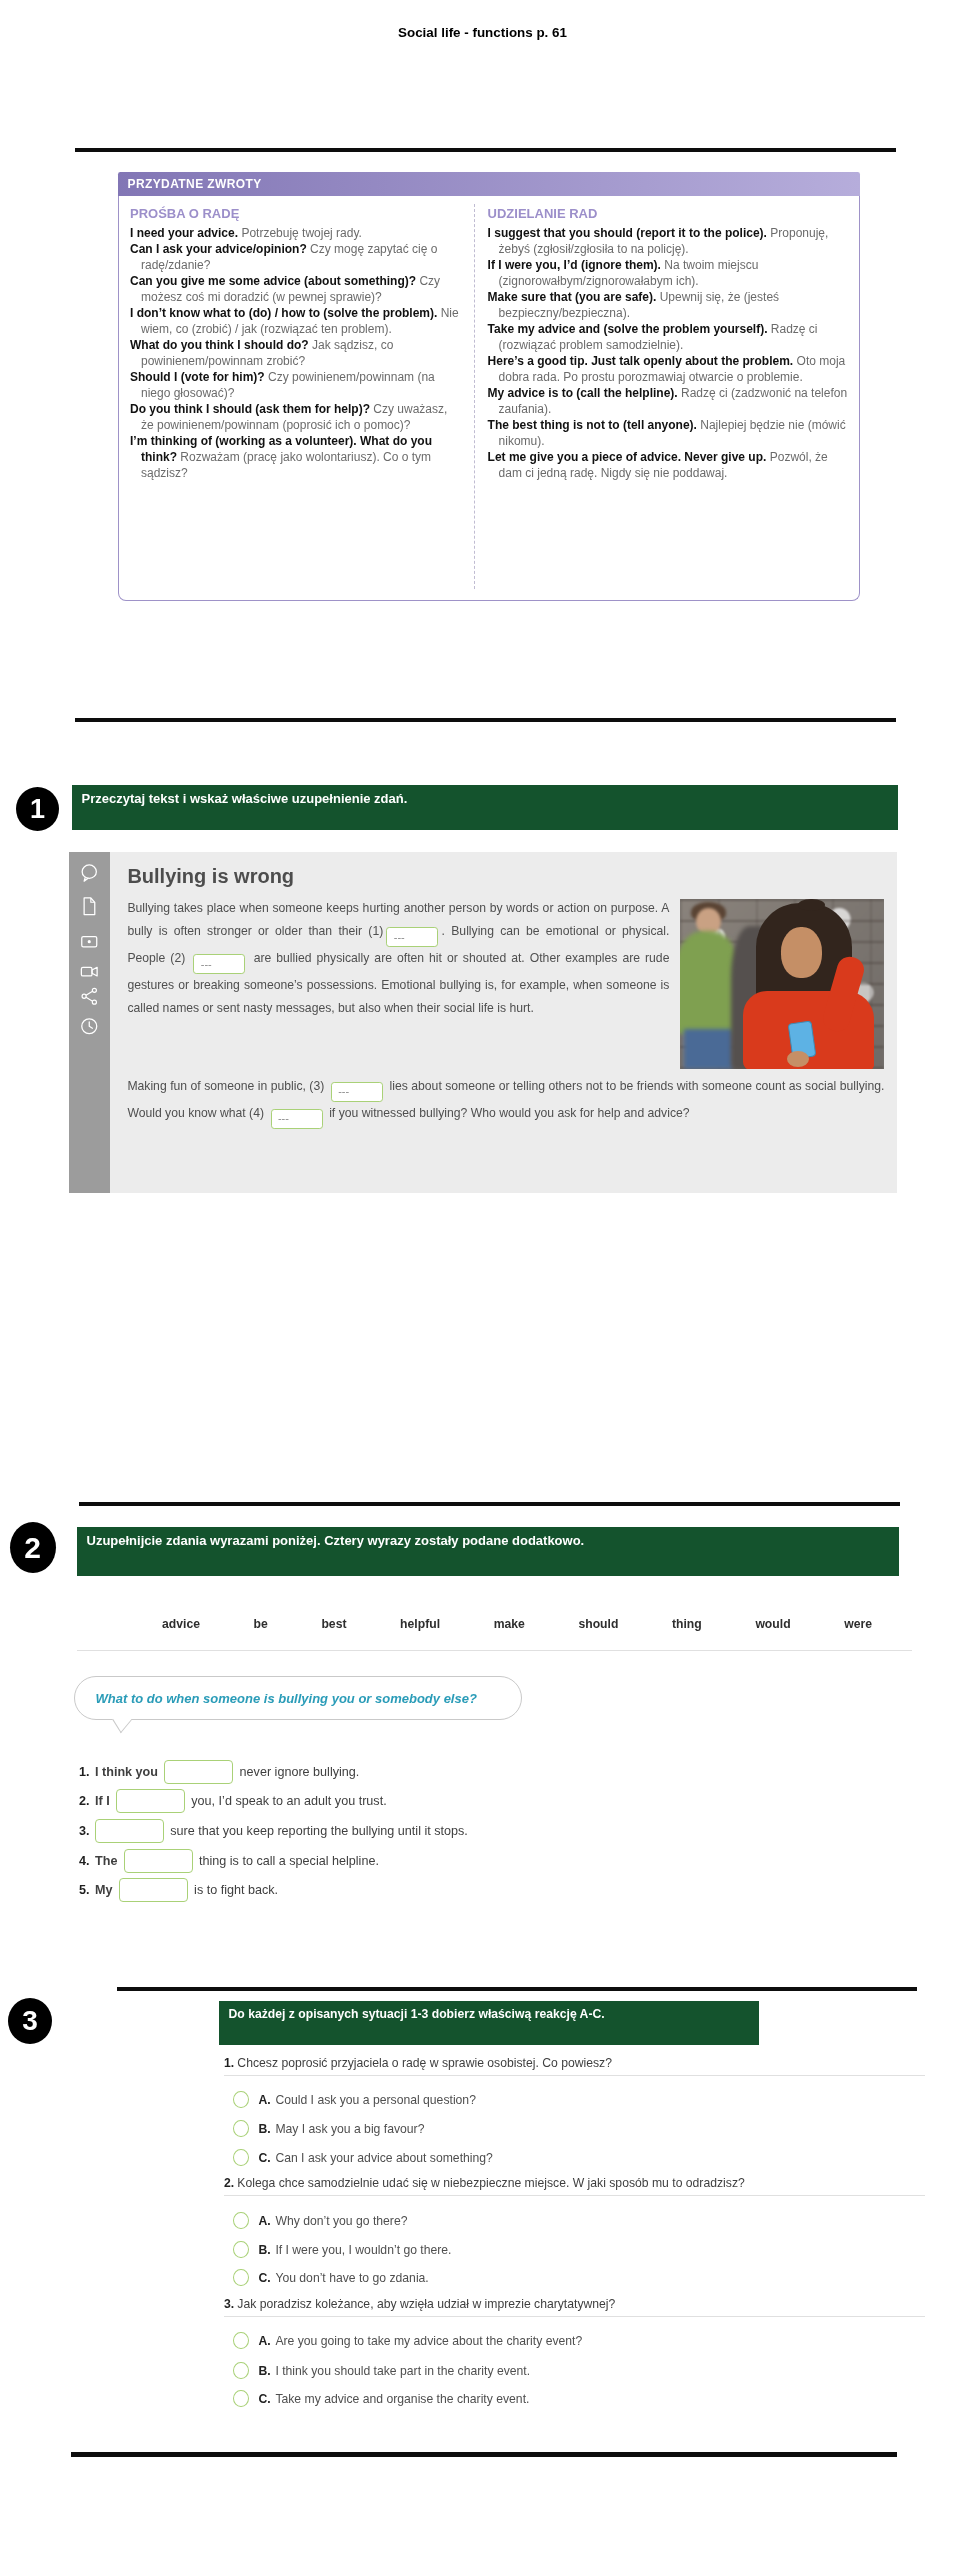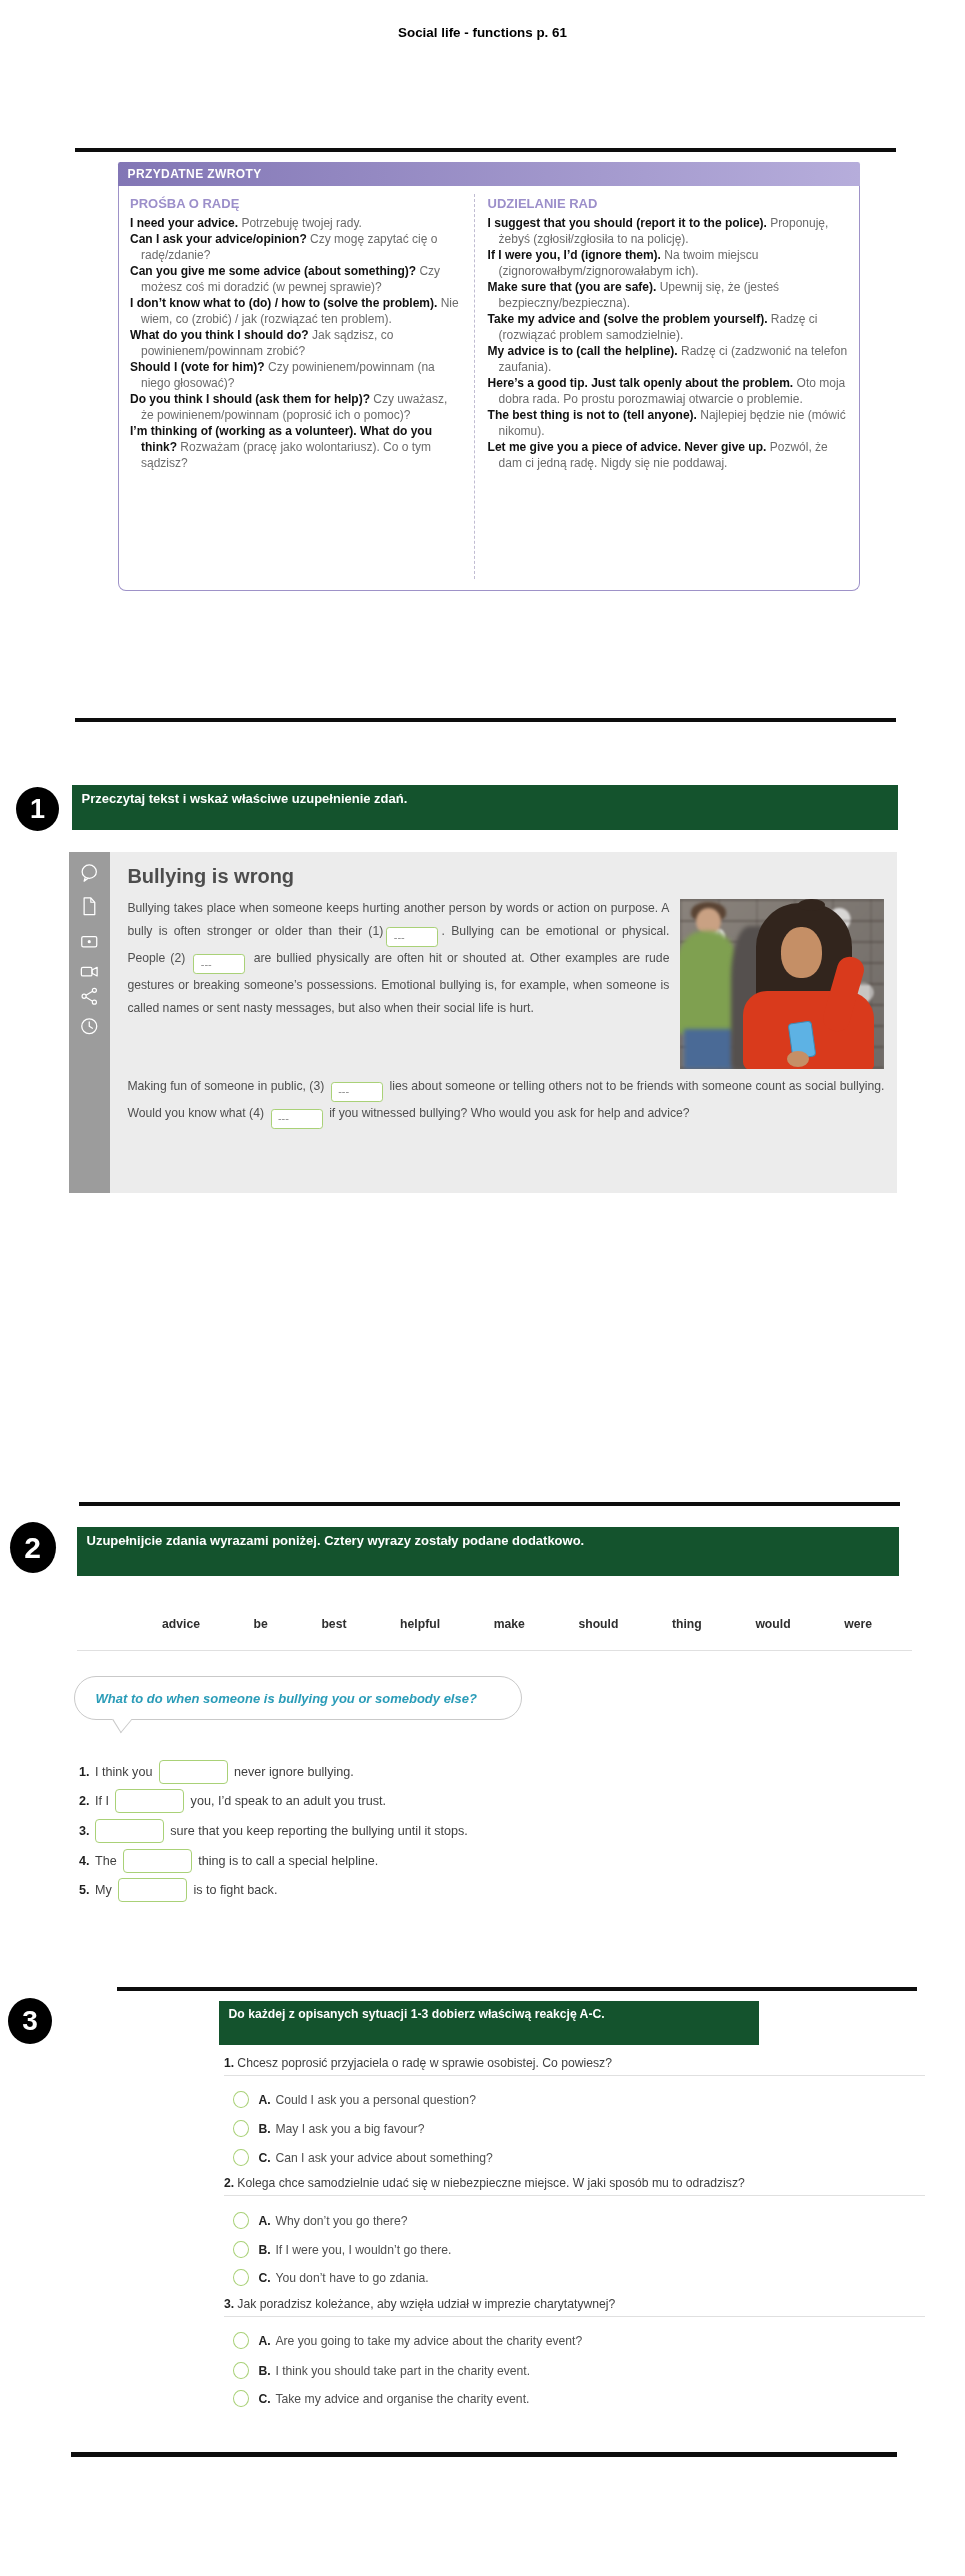--- a/index.html
+++ b/index.html
@@ -8,21 +8,21 @@
     position:relative; width:965px; height:2576px; margin:4px auto;
     background:#fff; overflow:hidden;
     font-family:"Liberation Sans", sans-serif; color:#222;
   }
   
   .doc-title { position:absolute; top:20.5px; left:0; width:100%; text-align:center;
     font-size:13.4px; font-weight:bold; color:#000; }
   
   .hr { position:absolute; background:#0d0d0d; }
   
-  .pbox { position:absolute; left:118px; top:158px; width:742px; }
+  .pbox { position:absolute; left:118px; top:168px; width:742px; }
   .pb-header { height:24px; line-height:24px; padding-left:9.5px;
     background:linear-gradient(90deg,#8276b5,#b6addb);
     color:#fff; font-weight:bold; font-size:12px; letter-spacing:0.4px;
     border-radius:2.4px 2.4px 0 0; }
   .pb-body { display:flex; border:1.6px solid #9e92c8; border-top:none;
     border-radius:0 0 8px 8px; background:#fff; padding:8px 11px 11px 11px;
     min-height:405px; }
   .pb-col { font-size:12px; line-height:16px; }
   .pb-col-left  { width:344px; padding-right:11px; }
   .pb-col-right { flex:1; padding-left:12.6px; border-left:0.8px dashed #c0bcd2; }
@@ -93,21 +93,21 @@
   .bubble { position:absolute; left:74px; top:1672px; width:448px; height:44px;
     border:1.6px solid #c9c9c9; border-radius:23px; background:#fff;
     display:flex; align-items:center; padding:0 20.5px;
     color:#2a9cb8; font-size:13px; font-weight:bold; font-style:italic; }
   .bubble-tail { position:absolute; left:39px; bottom:-8.7px; width:16px; height:16px;
     background:#fff; border-right:1.6px solid #c9c9c9; border-bottom:1.6px solid #c9c9c9;
     transform:rotate(58deg) skewX(18deg); }
   .sent { position:absolute; left:79px; height:25px; display:flex; align-items:center;
     font-size:12.6px; color:#3f3f3f; }
   .sent b { color:#1f1f1f; margin-right:5.5px; }
-  .sent .pre { margin-right:6.3px; }
+  .sent .pre { margin-right:6.3px;font-weight:bold; }
   .sent .post { margin-left:6.3px; }
   .blank2 { display:inline-block; width:69px; height:24px; background:#fff;
     border:1.2px solid #a9d177; border-radius:4px; }
   
   .q-text { position:absolute; left:224px; font-size:12.2px; color:#3f3f3f; }
   .q-text b { color:#1f1f1f; margin-right:3.2px; }
   .opt { position:absolute; left:233px; height:19px; display:flex; align-items:center;
     font-size:12.2px; color:#4f4f4f; }
   .radio { width:16px; height:17.4px; border:1.2px solid #a9d177; border-radius:50%;
     background:#fff; margin-right:9.5px; flex:none; }
@@ -135,22 +135,22 @@
         <p class="entry"><b>Should I (vote for him)?</b> <span>Czy powinienem/powinnam (na niego głosować)?</span></p>
         <p class="entry"><b>Do you think I should (ask them for help)?</b> <span>Czy uważasz, że powinienem/powinnam (poprosić ich o pomoc)?</span></p>
         <p class="entry"><b>I’m thinking of (working as a volunteer). What do you think?</b> <span>Rozważam (pracę jako wolontariusz). Co o tym sądzisz?</span></p>
       </div>
       <div class="pb-col pb-col-right">
         <div class="pb-heading">UDZIELANIE RAD</div>
         <p class="entry"><b>I suggest that you should (report it to the police).</b> <span>Proponuję, żebyś (zgłosił/zgłosiła to na policję).</span></p>
         <p class="entry"><b>If I were you, I’d (ignore them).</b> <span>Na twoim miejscu (zignorowałbym/zignorowałabym ich).</span></p>
         <p class="entry"><b>Make sure that (you are safe).</b> <span>Upewnij się, że (jesteś bezpieczny/bezpieczna).</span></p>
         <p class="entry"><b>Take my advice and (solve the problem yourself).</b> <span>Radzę ci (rozwiązać problem samodzielnie).</span></p>
+        <p class="entry"><b>Here’s a good tip. Just talk openly about the problem.</b> <span>Oto moja dobra rada. Po prostu porozmawiaj otwarcie o problemie.</span></p>
         <p class="entry"><b>My advice is to (call the helpline).</b> <span>Radzę ci (zadzwonić na telefon zaufania).</span></p>
-        <p class="entry"><b>Here’s a good tip. Just talk openly about the problem.</b> <span>Oto moja dobra rada. Po prostu porozmawiaj otwarcie o problemie.</span></p>
         <p class="entry"><b>The best thing is not to (tell anyone).</b> <span>Najlepiej będzie nie (mówić nikomu).</span></p>
         <p class="entry"><b>Let me give you a piece of advice. Never give up.</b> <span>Pozwól, że dam ci jedną radę. Nigdy się nie poddawaj.</span></p>
       </div>
     </div>
   </div>
 
   <div class="hr" style="top:714px; left:75px; width:821px; height:4px;"></div>
 
   <div class="badge" style="left:16px; top:783px; width:43px; height:44px; font-size:27px;">1</div>
   <div class="greenbar" style="left:72px; top:781px; width:826px; height:45px;">Przeczytaj tekst i wskaż właściwe uzupełnienie zdań.</div>

